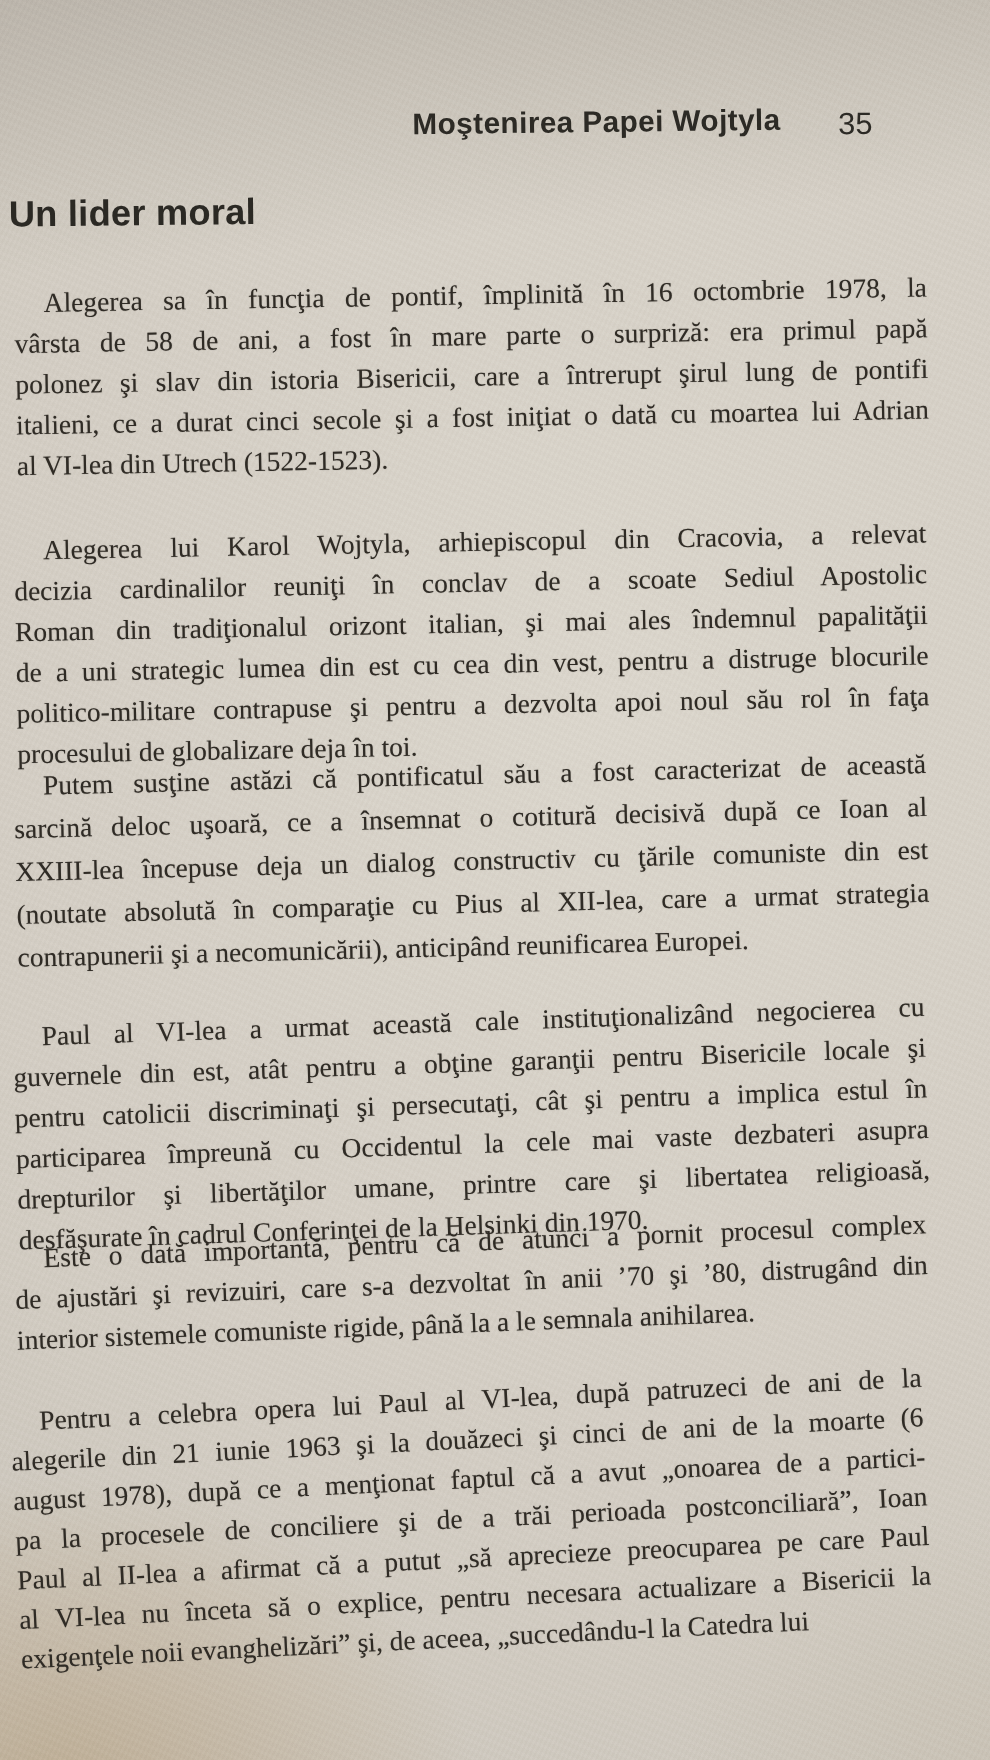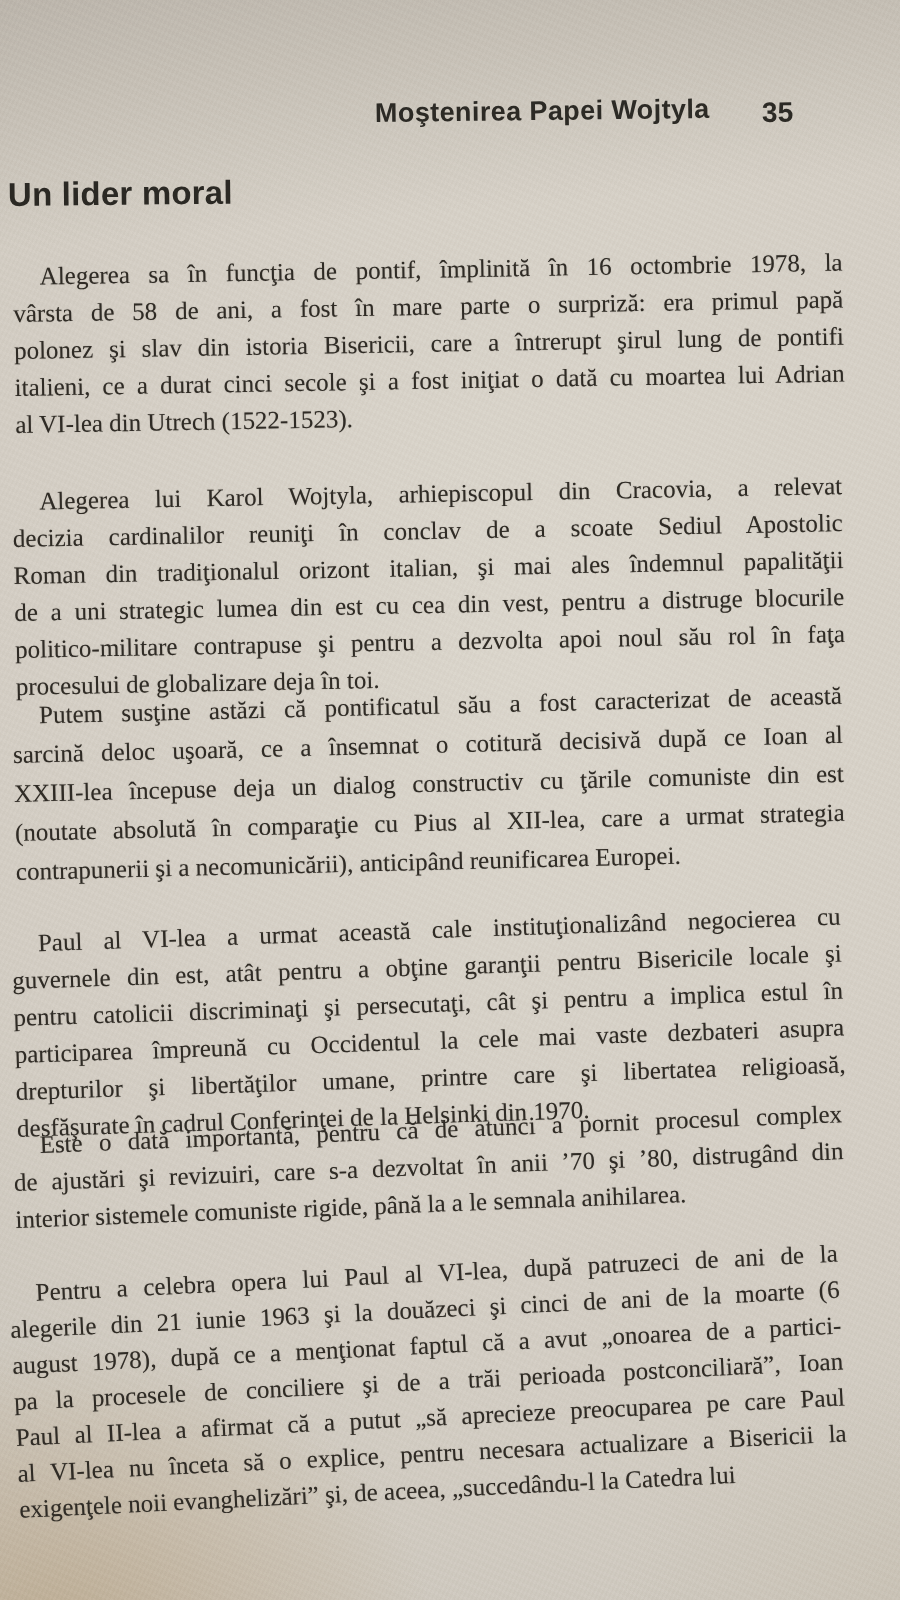--- a/index.html
+++ b/index.html
@@ -20,21 +20,21 @@
       repeating-linear-gradient(23deg, rgba(255,255,255,0.035) 0 3px, rgba(60,55,45,0.018) 3px 7px);
   }
   .block { position:absolute; transform-origin:0 50%; }
   .sans { font-family:"Liberation Sans", sans-serif; }
 
   .runhead-title {
     left:375px; top:98px; font-weight:600; font-size:27px;
     letter-spacing:.4px; color:#2c2a25; transform:rotate(-0.7deg);
   }
   .runhead-num {
-    left:762px; top:97px; font-weight:700; font-size:28px;
+    left:762px; top:97px; font-weight:400; font-size:28px;
     color:#2c2a25; transform:rotate(-0.7deg);
   }
   .heading {
     left:8px; top:176px; font-weight:700; font-size:33px;
     letter-spacing:.2px; color:#2b2924; transform:rotate(-0.6deg);
   }
 
   .para { left:14px; width:830px; font-size:25px; line-height:37px;
           text-shadow:0 0 1px rgba(47,43,37,0.38); }
   .para .line { white-space:nowrap; text-align:justify; text-align-last:justify; }

